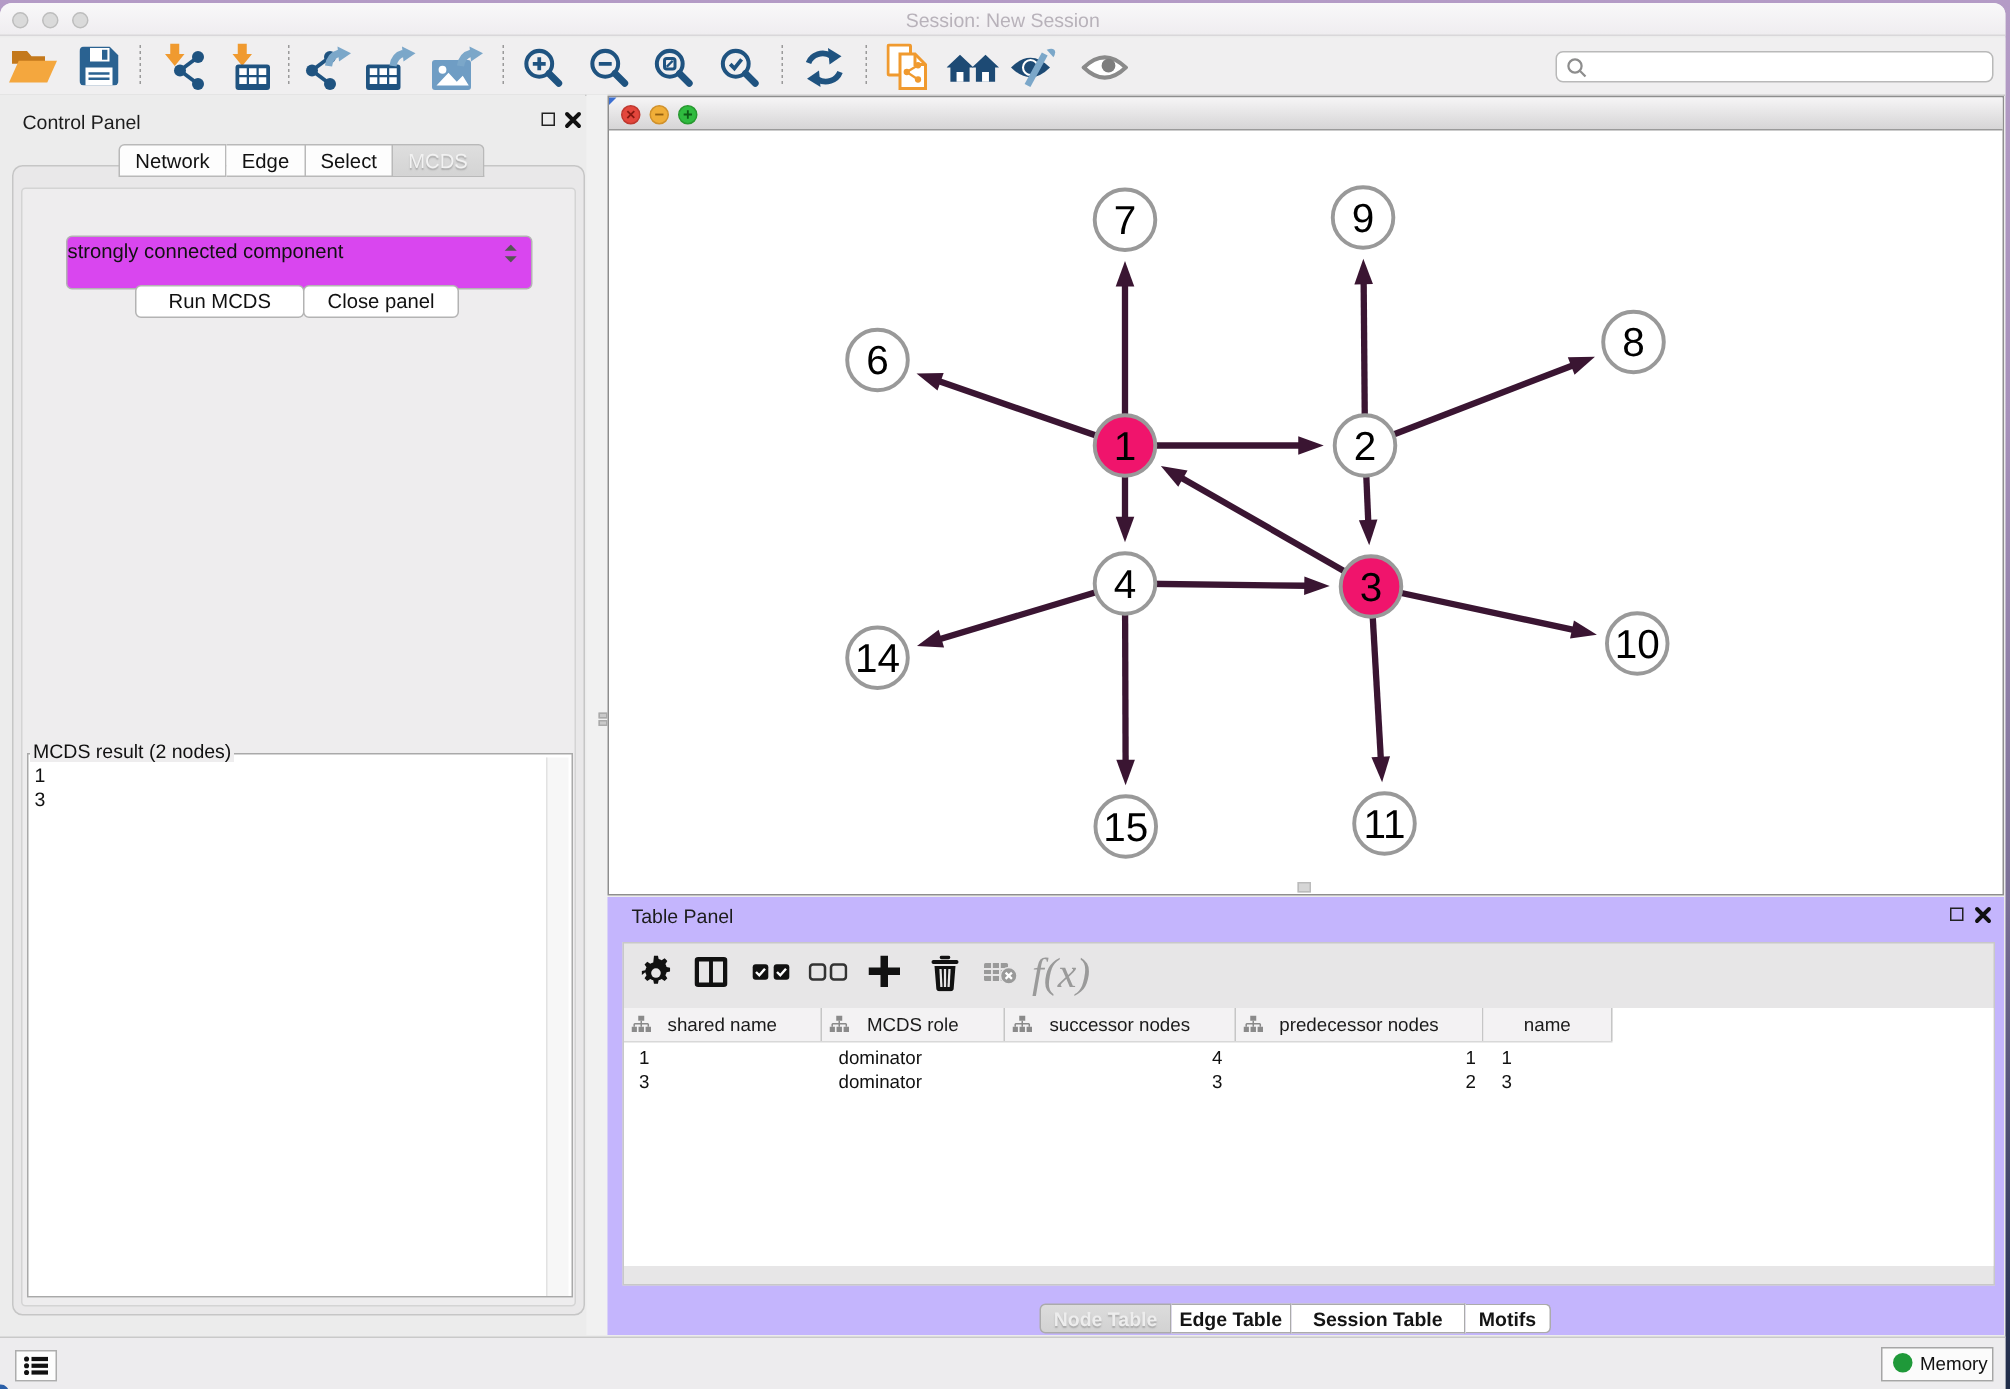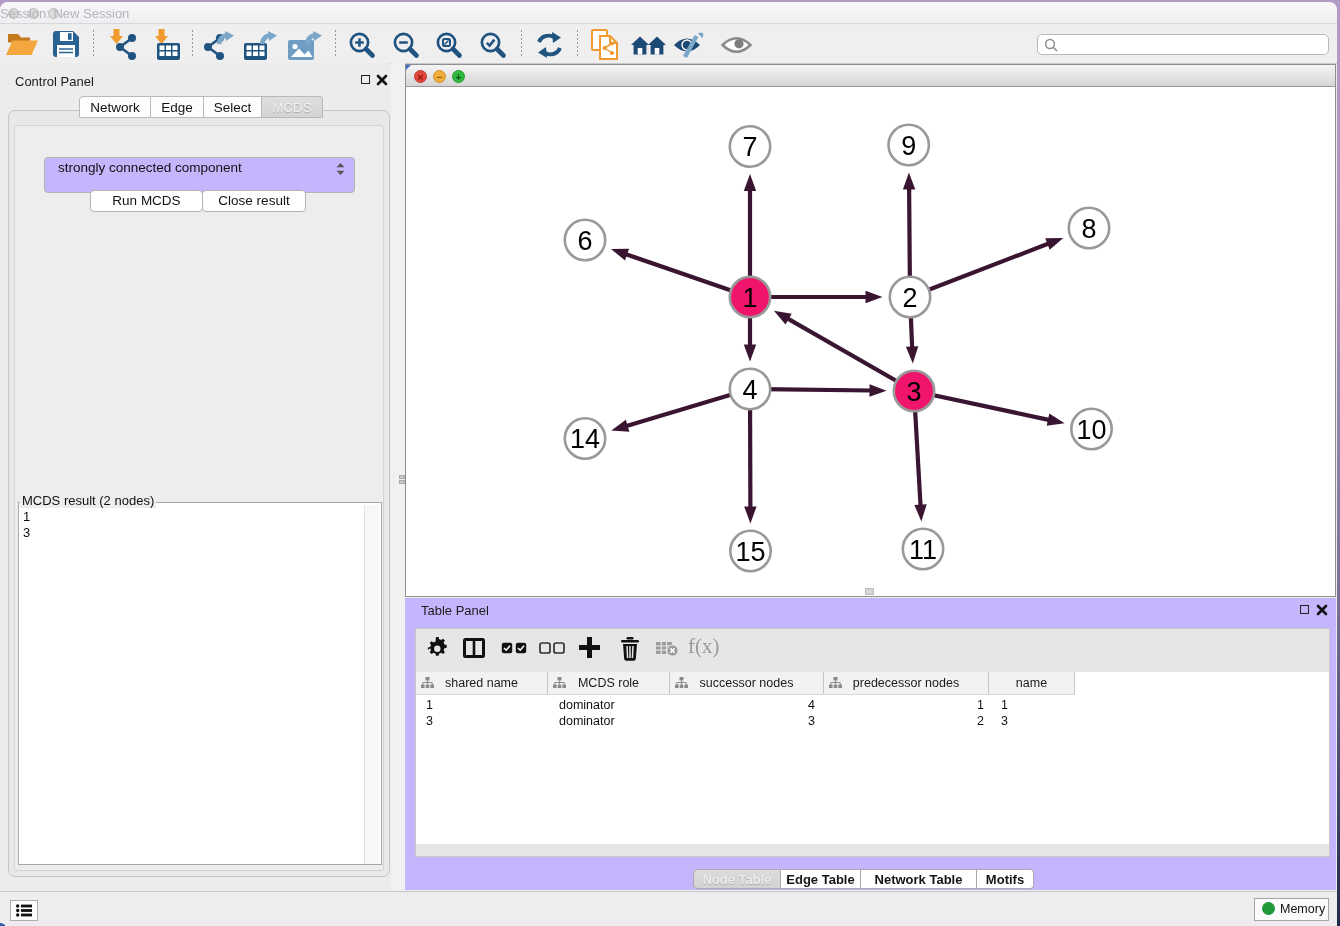--- a/index.html
+++ b/index.html
@@ -7,21 +7,21 @@
 .abs{position:absolute}
 #wall{position:absolute;left:0;top:0;width:1340px;height:926px;
  background:linear-gradient(180deg,#b49bc6 0%,#a791bb 30%,#7a6f96 65%,#31395c 92%,#1e2b47 100%)}
 #app{position:absolute;left:0;top:2px;width:1337px;height:924px;background:#ececec;
  border-radius:8px 8px 0 0;overflow:hidden}
 
 #titlebar{position:absolute;left:0;top:0;width:100%;height:22px;
  background:linear-gradient(180deg,#f9f8f9,#efedf0);border-bottom:1px solid #d9d7da}
 .tl{position:absolute;top:6px;width:11px;height:11px;border-radius:50%;
  background:#dadada;border:1px solid #bdbdbd}
-#apptitle{position:absolute;top:4px;left:0;width:100%;text-align:left;
+#apptitle{position:absolute;top:4px;left:0;width:100%;text-align:center;
  font-size:13px;color:#b8b2ba}
 
 #toolbar{position:absolute;left:0;top:23px;width:100%;height:39px;background:#f0eff0;
  border-bottom:1px solid #c9c9c9}
 .sep{position:absolute;top:28px;height:26px;width:1px;
  background-image:linear-gradient(#9a9a9a 50%,transparent 50%);background-size:1px 4px}
 
 #leftpanel{position:absolute;left:0;top:61px;width:390px;height:827px;background:#ececec}
 #cp-title{position:absolute;left:15px;top:11px;font-size:13px;color:#1c1c1c}
 .wicon-sq{position:absolute;width:9px;height:9px;border:1.5px solid #222;background:transparent}
@@ -30,23 +30,23 @@
  font-size:13.5px;color:#111;display:flex;align-items:center;justify-content:center}
 .tab.first{border-left:1px solid #b9b9b9;border-radius:4px 0 0 0}
 .tab.sel{background:linear-gradient(#dedede,#d4d4d4);color:#f2f2f2;
  text-shadow:0 1px 1px #aaa;border-radius:0 4px 0 0}
 #outerpan{position:absolute;left:8px;top:47px;width:382px;height:767px;
  background:#e9e8e9;border:1px solid #c6c6c6;border-radius:7px}
 #innerpan{position:absolute;left:14px;top:62px;width:370px;height:746px;
  background:#eeedee;border:1px solid #d4d4d4;border-radius:3px}
 #optlabel{position:absolute;left:0;top:73px;width:390px;text-align:center;
  font-size:13.5px;color:#141414}
-#dropdown{position:absolute;left:44px;top:94px;width:311px;height:36px;background:#c4b5fd;
+#dropdown{position:absolute;left:44px;top:94px;width:311px;height:36px;background:#d946ef;
  border:1px solid #b3b3b3;border-radius:4px;font-size:13.5px;color:#111;
- line-height:20px;padding-left:13px}
+ line-height:20px;}
 .btn{position:absolute;height:22px;background:#fff;border:1px solid #b3b3b3;
  border-radius:4px;font-size:13.5px;color:#111;text-align:center;line-height:20px}
 #mcdsbox{position:absolute;left:18px;top:439px;width:364px;height:363px;background:#fff;
  border:1px solid #a9a9a9}
 #mcdslegend{position:absolute;left:20px;top:430px;background:#eeedee;font-size:13px;
  color:#111;padding:0 2px}
 #mcdsscroll{position:absolute;right:2px;top:2px;width:15px;height:359px;
  background:#f7f7f7;border-left:1px solid #e2e2e2}
 
 #divider{position:absolute;left:391px;top:61px;width:14px;height:827px;background:#f1f1f1}
@@ -249,21 +249,21 @@
         <div class="tab first" style="width:72px">Network</div>
         <div class="tab" style="width:53px">Edge</div>
         <div class="tab" style="width:58px">Select</div>
         <div class="tab sel" style="width:61px">MCDS</div>
       </div>
       <div id="dropdown">strongly connected component<svg class="abs" style="right:9px;top:5px" width="9" height="12" viewBox="0 0 9 12">
           <polygon points="4.5,0 8.5,4.2 0.5,4.2" fill="#555"></polygon>
           <polygon points="4.5,12 8.5,7.8 0.5,7.8" fill="#555"></polygon>
         </svg></div>
       <div class="btn" style="left:90px;top:127px;width:113px">Run MCDS</div>
-      <div class="btn" style="left:202px;top:127px;width:104px">Close result</div>
+      <div class="btn" style="left:202px;top:127px;width:104px">Close panel</div>
       <div id="mcdsbox">
         <div id="mcdsscroll"></div>
         <div class="abs" style="left:4px;top:6px;font-size:13px;color:#111;line-height:16px">1<br>3</div>
       </div>
       <div id="mcdslegend">MCDS result (2 nodes)</div>
     </div>
     <div id="divider"></div>
     <div class="abs" style="left:399px;top:473px;width:6px;height:4px;background:#c9c9c9;border:1px solid #aaa"></div>
     <div class="abs" style="left:399px;top:478px;width:6px;height:4px;background:#c9c9c9;border:1px solid #aaa"></div>
     <div id="sccwin">
@@ -373,21 +373,21 @@
           </g>
           <g stroke="#e7e6e7" stroke-width="1.2">
             <line x1="0" y1="5" x2="16" y2="5"></line>
             <line x1="0" y1="9" x2="16" y2="9"></line>
             <line x1="5.3" y1="1" x2="5.3" y2="13"></line>
             <line x1="10.6" y1="1" x2="10.6" y2="13"></line>
           </g>
           <circle cx="16.5" cy="9.5" r="5.5" fill="#9a9a9a" stroke="#e7e6e7" stroke-width="1"></circle>
           <path d="M14.4 7.4 L18.6 11.6 M18.6 7.4 L14.4 11.6" stroke="#fff" stroke-width="1.5"></path>
         </svg>
-        <div class="abs" style="left:272px;top:5px;font-family:'Liberation Serif',serif;font-size:21px;color:#9a9a9a">f(x)</div>
+        <div class="abs" style="left:272px;top:5px;font-family:'Liberation Serif',serif;font-style:italic;font-size:28px;color:#9a9a9a">f(x)</div>
         <div id="tbl">
           <div class="th" style="left:0px;width:132px"><svg width="13" height="12" viewBox="0 0 13 12" style="vertical-align:-1px">
               <g fill="#8a8a8a">
                 <rect x="4.5" y="0" width="4" height="3.5"></rect>
                 <rect x="0" y="7.5" width="3.6" height="3.5"></rect>
                 <rect x="4.7" y="7.5" width="3.6" height="3.5"></rect>
                 <rect x="9.4" y="7.5" width="3.6" height="3.5"></rect>
               </g>
               <g stroke="#8a8a8a" stroke-width="1">
                 <line x1="6.5" y1="3.5" x2="6.5" y2="5.5"></line>
@@ -452,21 +452,21 @@
           <div class="td" style="left:10px;top:41px">3</div>
           <div class="td" style="left:143px;top:41px">dominator</div>
           <div class="td" style="left:254px;top:41px;width:145px;text-align:right">3</div>
           <div class="td" style="left:408px;top:41px;width:160px;text-align:right">2</div>
           <div class="td" style="left:585px;top:41px">3</div>
         </div>
       </div>
       <div class="tabrow" style="left:288px;top:271px">
         <div class="btab" style="width:88px;border-left:1px solid #ababab;border-radius:4px 0 0 4px;background:linear-gradient(#dcdcdc,#d2d2d2);color:#ededed;text-shadow:0 1px 1px #aaa">Node Table</div>
         <div class="btab" style="width:80px">Edge Table</div>
-        <div class="btab" style="width:116px">Network Table</div>
+        <div class="btab" style="width:116px">Session Table</div>
         <div class="btab" style="width:57px;border-radius:0 4px 4px 0">Motifs</div>
       </div>
     </div>
     <div id="statusbar">
       <div class="abs" style="left:10px;top:8px;width:28px;height:21px;background:#fdfdfd;border:1px solid #adadad"></div>
       <svg class="abs" style="left:16px;top:12px" width="16" height="13" viewBox="0 0 16 13">
         <g fill="#111">
           <circle cx="1.7" cy="2" r="1.7"></circle>
           <circle cx="1.7" cy="6.5" r="1.7"></circle>
           <circle cx="1.7" cy="11" r="1.7"></circle>

